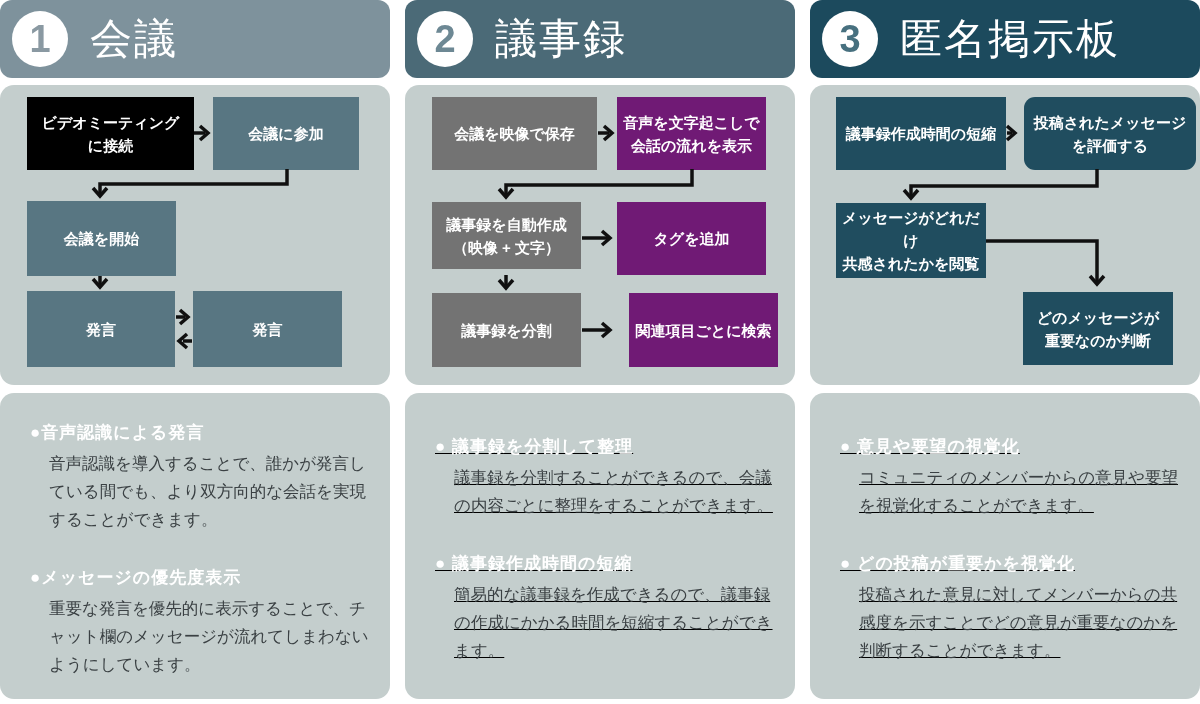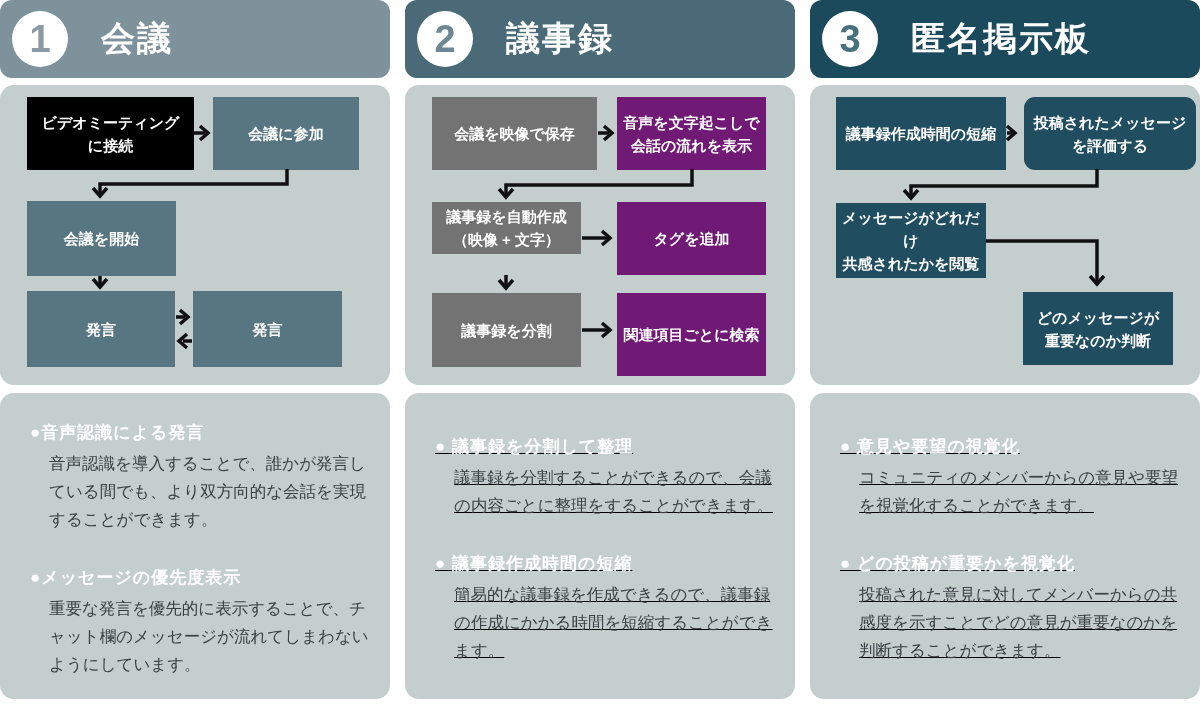--- a/index.html
+++ b/index.html
@@ -11,45 +11,45 @@
   
   .hdr{position:absolute;top:0;left:0;width:390px;height:78px;border-radius:12px;
        display:flex;align-items:center;}
   #col1 .hdr{background:#7E929C;}
   #col2 .hdr{background:#4B6A77;}
   #col3 .hdr{background:#1C4A5D;}
   .num{width:56px;height:56px;border-radius:50%;background:#ffffff;margin-left:12px;
        display:flex;align-items:center;justify-content:center;
        font-size:38px;font-weight:bold;line-height:1;}
   #col1 .num{color:#8A99A2;} #col2 .num{color:#6D8894;} #col3 .num{color:#47707F;}
-  .ttl{color:#ffffff;font-size:34px;font-weight:bold;letter-spacing:2px;margin-left:33px;white-space:nowrap;}
+  .ttl{color:#ffffff;font-size:42px;font-weight:normal;letter-spacing:2px;margin-left:22px;white-space:nowrap;}
 
   
   .panel{position:absolute;left:0;width:390px;background:#C4CECD;border-radius:14px;box-sizing:border-box;}
   .flow{top:85px;height:300px;}
   .desc{top:393px;height:306px;padding:26px 20px 0 30px;}
   #col2 .desc,#col3 .desc{padding-top:40px;text-decoration:underline;}
 
   
   .box{position:absolute;display:flex;align-items:center;justify-content:center;text-align:center;
        color:#ffffff;font-weight:bold;font-size:15px;line-height:23px;white-space:pre-line;}
   #col1 .box{background:#587682;} #col1 .box.light{background:#000000;}
   #col2 .box{background:#701a75;} #col2 .box.light{background:#737373;}
   #col3 .box{background:#204D5F;}
   #c1b1{left:27px;top:12px;width:167px;height:73px;}
   #c1b2{left:213px;top:12px;width:146px;height:73px;}
   #c1b3{left:27px;top:116px;width:149px;height:75px;}
   #c1b4{left:27px;top:206px;width:148px;height:76px;}
   #c1b5{left:193px;top:206px;width:149px;height:76px;}
   #c2b1{left:27px;top:12px;width:165px;height:73px;}
   #c2b2{left:212px;top:12px;width:149px;height:73px;}
-  #c2b3{left:27px;top:117px;width:149px;height:52px;}
+  #c2b3{left:27px;top:117px;width:149px;height:67px;}
   #c2b4{left:212px;top:117px;width:149px;height:73px;}
   #c2b5{left:27px;top:208px;width:149px;height:74px;}
-  #c2b6{left:212px;top:208px;width:149px;height:83px;}
+  #c2b6{left:224px;top:208px;width:149px;height:74px;}
   #c3b1{left:26px;top:12px;width:170px;height:73px;}
   #c3b2{left:214px;top:12px;width:172px;height:73px;border-radius:11px;}
   #c3b3{left:26px;top:118px;width:150px;height:75px;}
   #c3b4{left:213px;top:207px;width:150px;height:73px;}
 
   .arrows{position:absolute;left:0;top:0;width:390px;height:300px;pointer-events:none;}
   .arrows path{stroke:#101010;stroke-width:3.5;fill:none;}
 
   
   .note h3{margin:0 0 2px 0;font-size:17px;line-height:28px;color:#ffffff;font-weight:bold;letter-spacing:1px;}

